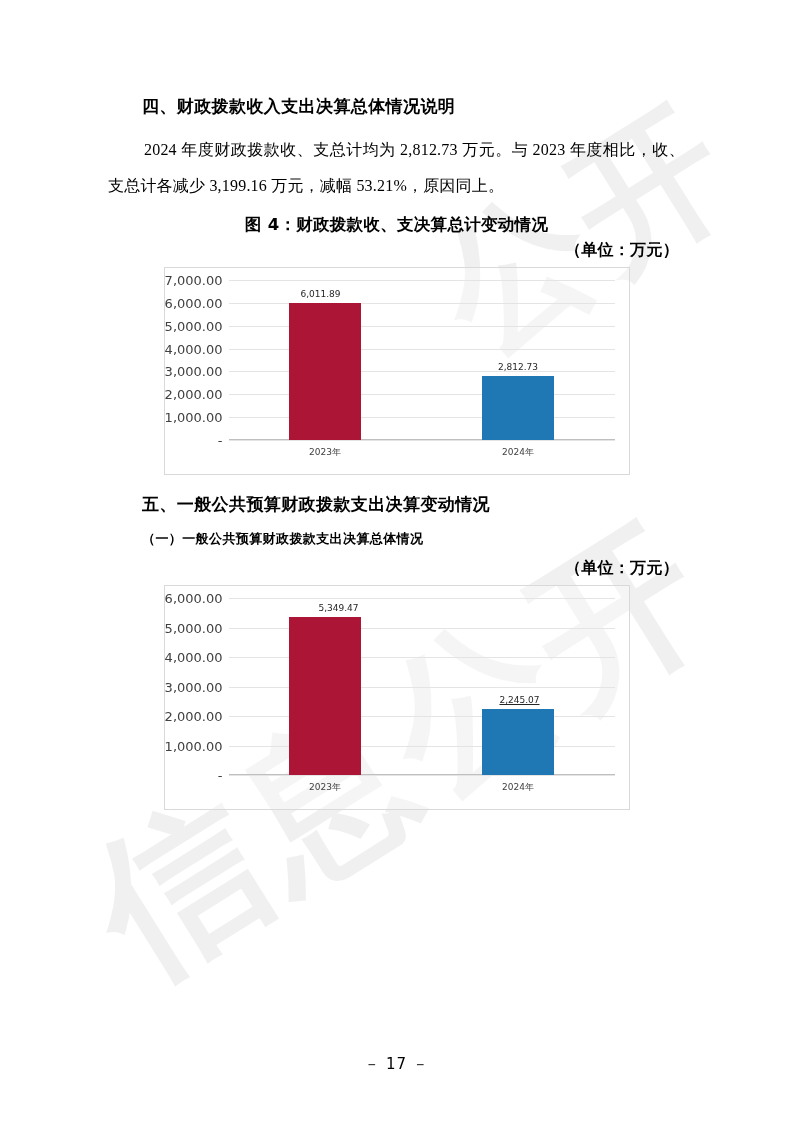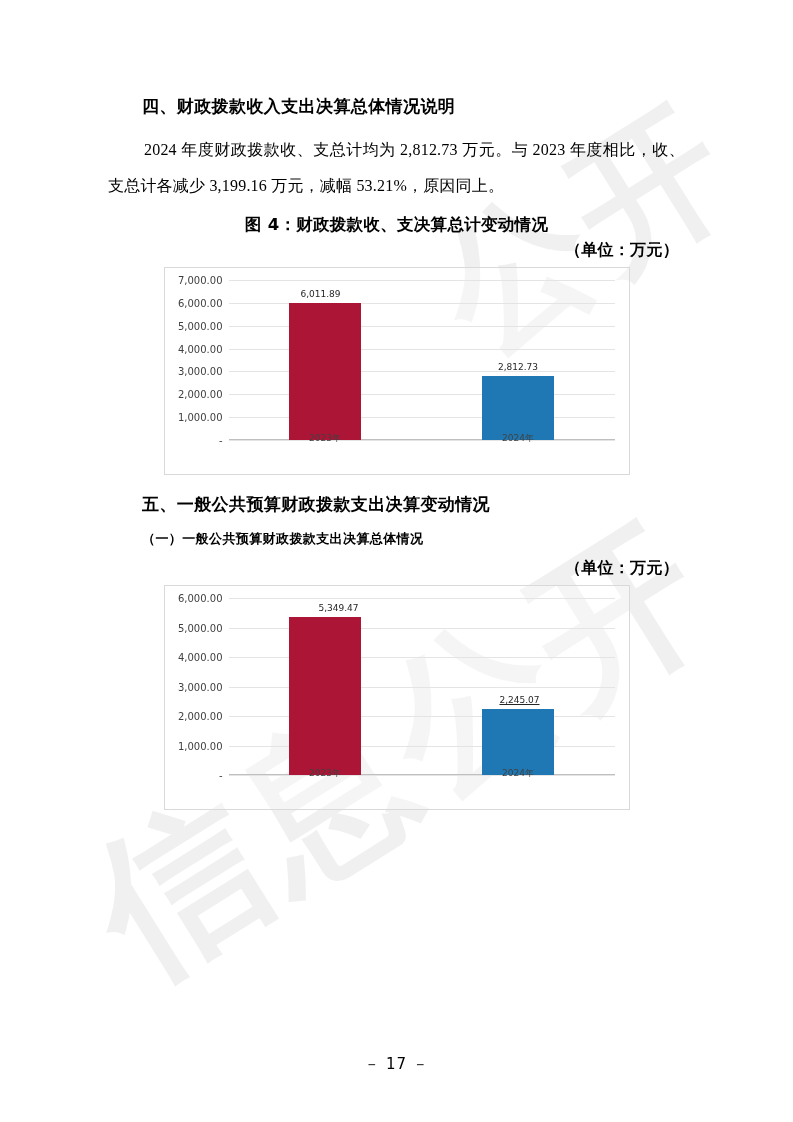--- a/index.html
+++ b/index.html
@@ -122,21 +122,21 @@
     left: 0;
     right: 0;
     height: 0;
     border-top: 1px solid #e4e4e4;
   }
   .ytick {
     position: absolute;
     right: calc(100% + 6px);
     transform: translateY(-50%);
     font-family: "DejaVu Sans", sans-serif;
-    font-size: 10px;
+    font-size: 13px;
     color: #404040;
     white-space: nowrap;
     margin-left: 7px;
   }
   .axis-base {
     position: absolute;
     left: 0;
     right: 0;
     bottom: 0;
     border-top: 1px solid #bfbfbf;
@@ -158,21 +158,21 @@
     width: 140px;
     text-align: center;
     font-family: "DejaVu Sans", sans-serif;
     font-size: 9px;
     color: #404040;
   }
   .cat-axis {
     position: absolute;
     left: 64px;
     right: 14px;
-    bottom: 28px;
+    bottom: 14px;
     height: 14px;
   }
   .page-number {
     position: absolute;
     bottom: 48px;
     left: 0;
     width: 793px;
     text-align: center;
     font-family: "DejaVu Sans", serif;
     font-size: 15px;

